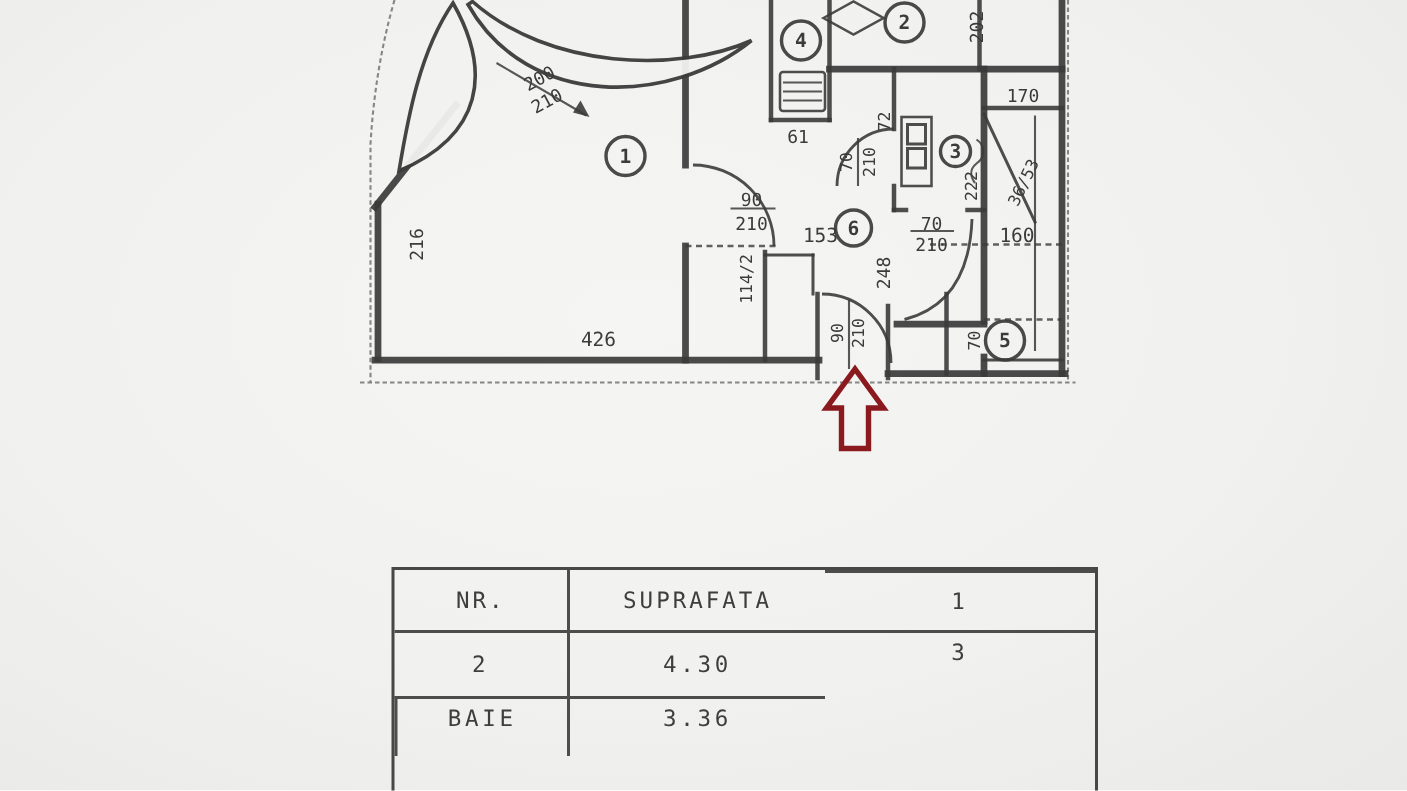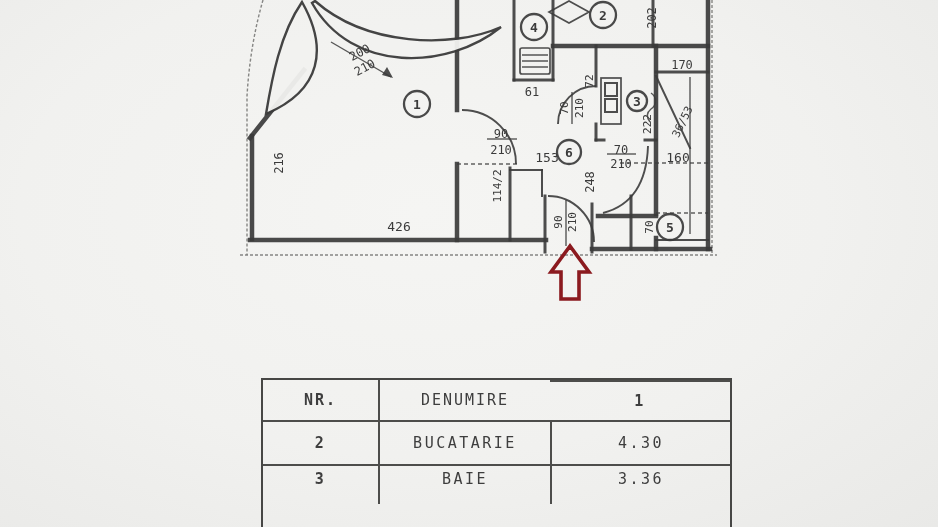--- a/index.html
+++ b/index.html
@@ -23,21 +23,21 @@
   .petal{stroke:var(--ink);stroke-width:2.4;fill:var(--paper);opacity:.95;}
   .circ{stroke:var(--ink);stroke-width:2.3;fill:none;opacity:.92;}
   
   .floor-table{position:absolute;left:261px;top:378px;width:467px;height:170px;
       border:2.5px solid #474745;background:transparent;
       display:grid;grid-template-columns:115px 172px 1fr;
       grid-template-rows:40px 44px 40px 46px;}
   .ft-cell{display:flex;align-items:center;justify-content:center;
       color:#3e3e3e;font-size:15px;letter-spacing:2.5px;
       border-left:2px solid #4d4d4b;border-top:2px solid #4d4d4b;}
-  .ft-cell.c0{border-left:none;font-weight:bold;}
+  .ft-cell.c0{border-left:none;}
   .ft-cell.r0{border-top:none;letter-spacing:2px;}
   .ft-cell.r3{align-items:flex-start;padding-top:4px;}
 </style>
 </head>
 <body>
 
 <div class="page">
 
   <svg id="plan" width="938" height="527" viewBox="0 0 938 527" xmlns="http://www.w3.org/2000/svg">
 
@@ -154,22 +154,21 @@
         <text class="dim" x="678" y="158" font-size="13" text-anchor="middle" dominant-baseline="middle">160</text>
         <text class="dim" x="650" y="227" font-size="11" text-anchor="middle" dominant-baseline="middle" transform="rotate(-90 650 227)">70</text>
         <text class="dim" x="559" y="222" font-size="11" text-anchor="middle" dominant-baseline="middle" transform="rotate(-90 559 222)">90</text>
         <text class="dim" x="573" y="222" font-size="11" text-anchor="middle" dominant-baseline="middle" transform="rotate(-90 573 222)">210</text>
       </g>
   </svg>
 
   
   <div id="floor-table" class="floor-table">
       <div class="ft-cell r0 c0">NR.</div>
-      <div class="ft-cell r0 c2">DENUMIRE</div>
+      <div class="ft-cell r0 c2">SUPRAFATA</div>
       <div class="ft-cell r1 c0">1</div>
       <div class="ft-cell r2 c0">2</div>
-      <div class="ft-cell r2 c1">BUCATARIE</div>
       <div class="ft-cell r2 c2">4.30</div>
       <div class="ft-cell r3 c0">3</div>
       <div class="ft-cell r3 c1">BAIE</div>
       <div class="ft-cell r3 c2">3.36</div>
     </div>
 </div>
 
 </body></html>

